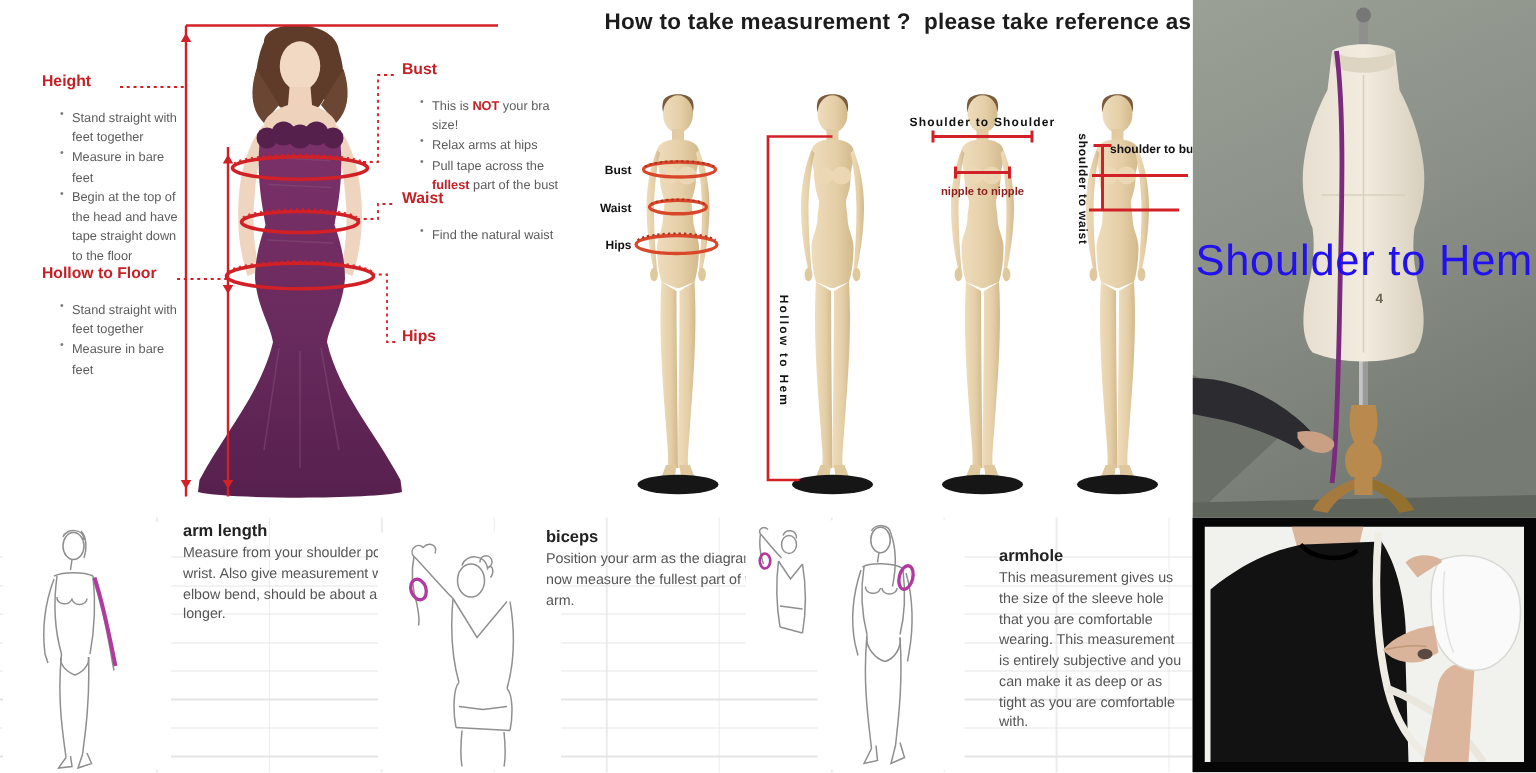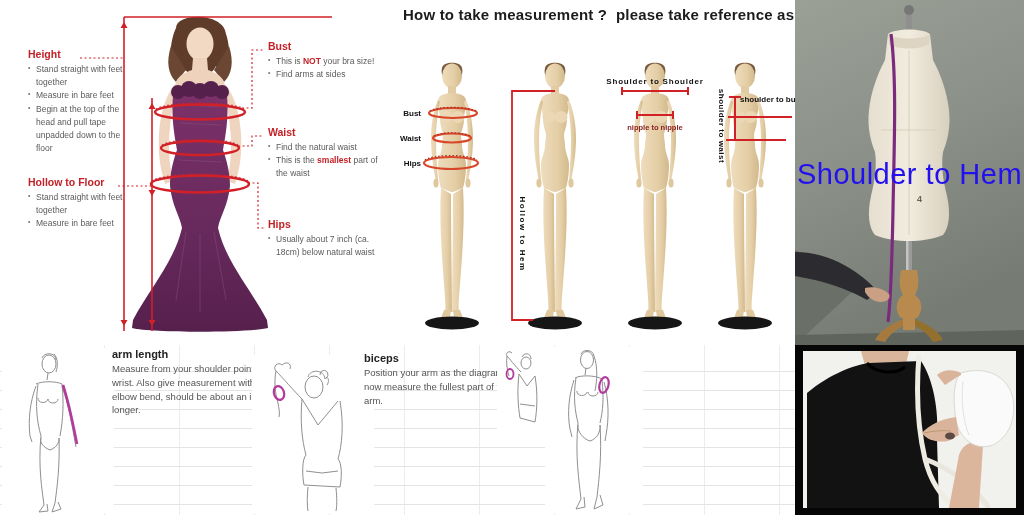--- a/index.html
+++ b/index.html
@@ -4,21 +4,21 @@
 <style>
   html,body{margin:0;padding:0;background:#fff;}
   *{box-sizing:border-box;}
   .stage{position:relative;width:1024px;height:515px;overflow:hidden;background:#fff;
          font-family:"Liberation Sans","DejaVu Sans",sans-serif;}
   
   .left-panel{position:absolute;left:0;top:0;width:390px;height:345px;background:#fff;}
   .left-panel svg{position:absolute;left:0;top:0;}
   .mblock{position:absolute;}
   .mblock h3{margin:0 0 3px 0;font-size:10.5px;font-weight:bold;color:var(--accent_red);}
-  .mblock ul{margin:0;padding:0;list-style:none;}
+  .mblock ul{margin:12px;padding:0;list-style:none;}
   .mblock li{position:relative;padding-left:8px;font-size:8.5px;line-height:1.55;color:#5b5b5b;}
   .mblock li::before{content:"•";position:absolute;left:0;top:0;font-size:7px;color:#777;}
   .mblock .em{color:var(--accent_red);font-weight:bold;}
   .col-left{left:28px;width:104px;}
   .col-right{left:268px;width:120px;}
   
   .mid-panel{position:absolute;left:390px;top:0;width:405px;height:345px;background:#fff;}
   .mid-header{position:absolute;left:13px;top:6px;font-size:15px;font-weight:600;color:#1c1c1c;
               letter-spacing:0.2px;white-space:pre;}
   .mid-panel svg{position:absolute;left:0;top:42px;}
@@ -101,48 +101,47 @@
         <path d="M238,146 L252,146 L252,136 L264,136" stroke-width="1.2" stroke-dasharray="2 2.5"></path>
         <path d="M248,183 L258,183 L258,228 L264,228" stroke-width="1.2" stroke-dasharray="2 2.5"></path>
       </g>
     </svg>
 
     <div class="mblock col-left" style="top:48px">
       <h3>Height</h3>
       <ul>
           <li>Stand straight with feet together</li>
           <li>Measure in bare feet</li>
-          <li>Begin at the top of the head and pull tape unpadded down to the floor</li>
+          <li>Begin at the top of the head and have tape straight down to the floor</li>
         </ul>
     </div>
     <div class="mblock col-left" style="top:176px">
       <h3>Hollow to Floor</h3>
       <ul>
           <li>Stand straight with feet together</li>
           <li>Measure in bare feet</li>
         </ul>
     </div>
     <div class="mblock col-right" style="top:40px">
       <h3>Bust</h3>
       <ul>
           <li>This is <span class="em">NOT</span> your bra size!</li>
-          <li>Find arms at sides</li>
+          <li>Relax arms at hips</li>
+          <li>Pull tape across the <span class="em">fullest</span> part of the bust</li>
         </ul>
     </div>
     <div class="mblock col-right" style="top:126px">
       <h3>Waist</h3>
       <ul>
           <li>Find the natural waist</li>
-          <li>This is the <span class="em">smallest</span> part of the waist</li>
         </ul>
     </div>
     <div class="mblock col-right" style="top:218px">
       <h3>Hips</h3>
       <ul>
-          <li>Usually about 7 inch (ca. 18cm) below natural waist</li>
         </ul>
     </div>
   </section>
 
   <section class="mid-panel">
     <div class="mid-header">How to take measurement ?  please take reference as follows :</div>
     <svg width="405" height="295" viewBox="0 0 405 295">
       <defs>
         <linearGradient id="skin" x1="0" y1="0" x2="1" y2="0">
           <stop offset="0" stop-color="#eedcbc"></stop>
@@ -262,21 +261,21 @@
         <path d="M36,50 a5,4 0 0 0 10,1 M46,51 a5,4 0 0 0 10,0"></path>
         <path d="M39,90 C37,94 42,100 48,102 C54,100 58,94 57,90"></path>
         <path d="M39,88 C36,118 40,142 42,157 M42,157 L37,164 L46,163 L45,156"></path>
         <path d="M57,90 C58,118 55,140 53,155 M53,155 L50,164 L59,161 L56,154"></path>
         <path d="M34,38 C28,54 26,72 28,88 L30,94"></path>
         <path d="M60,38 C66,55 70,76 73,94 L74,99"></path>
       </g>
       <path d="M61,37 C67,55 71,76 75,96" fill="none" stroke="#b23a9e" stroke-width="2.6"></path>
     </svg>
 
-    <div class="tblock" style="left:112px;top:3px;width:172px">
+    <div class="tblock" style="left:122px;top:3px;width:172px">
       <h4>arm length</h4>
       <p>Measure from your shoulder point to the wrist. Also give measurement with your elbow bend, should be about an inch longer.</p>
     </div>
 
     <svg class="sketch" style="left:252px;top:10px" width="122" height="158" viewBox="0 0 122 158">
       <g fill="none" stroke="#8f8f8f" stroke-width="1">
         <ellipse cx="62" cy="32" rx="9" ry="11"></ellipse>
         <path d="M56,22 C58,14 72,14 73,24 C76,20 78,26 75,30 M68,20 a4,4 0 1 1 6,3"></path>
         <path d="M50,44 C42,36 30,22 24,16 M24,16 C20,12 26,6 30,10 C34,6 40,8 38,14"></path>
         <path d="M24,16 C22,26 23,38 26,48 C27,54 28,58 27,62"></path>
@@ -315,20 +314,24 @@
         <path d="M32,44 a5,4 0 0 0 10,1 M43,45 a5,4 0 0 0 10,0"></path>
         <path d="M33,78 C32,84 38,92 45,94 C52,92 56,84 55,78"></path>
         <path d="M33,76 C30,108 34,134 36,152 M36,152 L31,162 L40,160 L39,150"></path>
         <path d="M55,78 C57,108 54,132 52,150 M52,150 L49,162 L58,158 L55,148"></path>
         <path d="M29,33 C24,48 22,66 25,82 L27,90"></path>
         <path d="M59,35 C64,52 64,72 61,88 L60,94"></path>
       </g>
       <ellipse cx="59" cy="38" rx="4.5" ry="8" transform="rotate(14 59 38)" fill="none" stroke="#b23a9e" stroke-width="2.2"></ellipse>
     </svg>
 
+    <div class="tblock" style="left:666px;top:20px;width:126px">
+      <h4>armhole</h4>
+      <p>This measurement gives us the size of the sleeve hole that you are comfortable wearing. This measurement is entirely subjective and you can make it as deep or as tight as you are comfortable with.</p>
+    </div>
   </section>
 
   <section class="br-photo">
     <svg width="213" height="157" viewBox="0 0 213 157">
       <rect width="213" height="157" fill="#f1f1ee"></rect>
 
       <path d="M58,0 L106,0 L100,26 C88,34 72,32 64,22 Z" fill="#d9b59c"></path>
 
       <path d="M4,42 C28,22 52,14 66,12 L118,10 C130,28 136,58 134,88 L136,157 L4,157 Z" fill="#121212"></path>
       <path d="M64,12 C72,22 92,24 102,16" fill="none" stroke="#000" stroke-width="3"></path>

